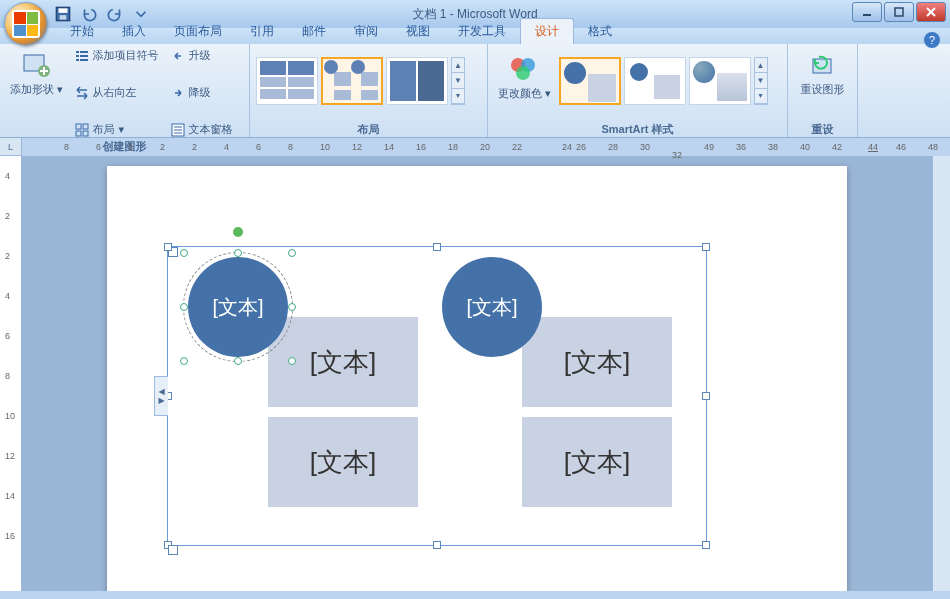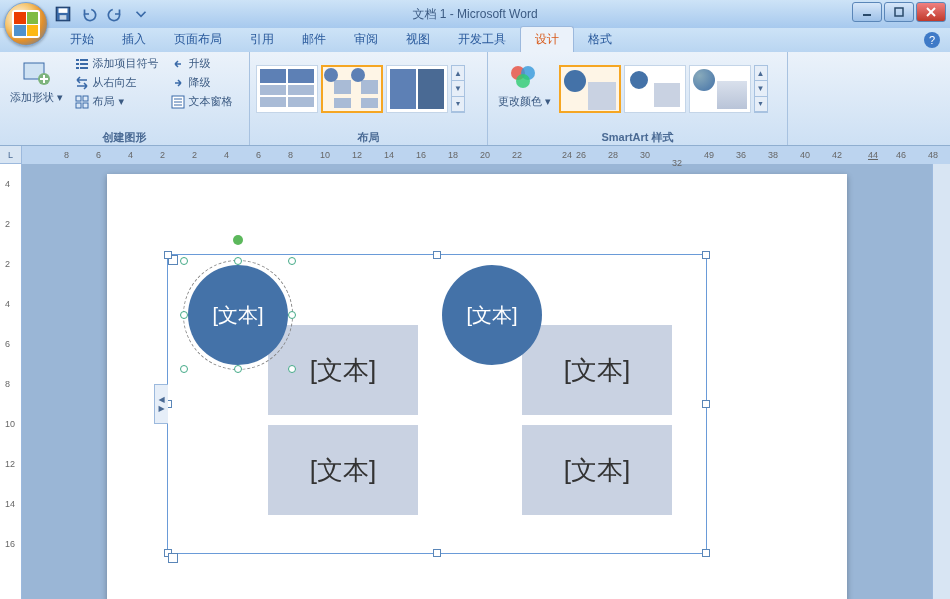--- a/index.html
+++ b/index.html
@@ -12,34 +12,34 @@
 .office-inner span:nth-child(1){background:#eb3c00;} .office-inner span:nth-child(2){background:#80bb42;} .office-inner span:nth-child(3){background:#5091cd;} .office-inner span:nth-child(4){background:#fdb813;}
 .qat { margin-left: 54px; display: flex; align-items: center; gap: 8px; }
 .qat-btn { width: 18px; height: 18px; display: flex; align-items: center; justify-content: center; cursor: pointer; }
 .title-text { position: absolute; left: 50%; transform: translateX(-50%); color: #3b5a82; font-size: 12px; }
 .context-tab { position: absolute; left: 520px; top: 0; width: 130px; height: 20px; background: linear-gradient(to bottom, #5fb45a, #4a9e45); color: #fff; text-align: center; line-height: 20px; font-size: 11px; border-radius: 0 0 3px 3px; }
 .win-controls { position: absolute; right: 4px; top: 2px; display: flex; gap: 2px; }
 .win-btn { width: 30px; height: 20px; background: linear-gradient(to bottom, #d7e7f9, #9ec1e8); border: 1px solid #5a86b8; border-radius: 3px; display: flex; align-items: center; justify-content: center; cursor: pointer; }
 .win-btn.close { background: linear-gradient(to bottom, #f08080, #c0392b); }
 
 
-.menutabs { height: 24px; background: linear-gradient(to bottom, #cde3f7, #b9d5f1); display: flex; align-items: flex-end; padding-left: 56px; position: relative; }
+.menutabs { height: 16px; background: linear-gradient(to bottom, #cde3f7, #b9d5f1); display: flex; align-items: flex-end; padding-left: 56px; position: relative; }
 .mtab { padding: 4px 14px; color: #2a5a9c; cursor: pointer; font-size: 12px; }
 .mtab.active { background: #ebf2fa; border: 1px solid #9cb9dd; border-bottom: none; border-radius: 3px 3px 0 0; color: #d85a1a; }
 .help-btn { position: absolute; right: 10px; top: 4px; width: 16px; height: 16px; border-radius: 50%; background: #3f7ac7; color: #fff; display: flex; align-items: center; justify-content: center; font-size: 11px; cursor: pointer; }
 
 
 .ribbon { height: 94px; background: linear-gradient(to bottom, #ebf2fa, #cde0f4); border-bottom: 1px solid #8faed0; display: flex; }
 .group { border-right: 1px solid #a8c2e0; display: flex; flex-direction: column; padding: 3px 6px 0 6px; position: relative; }
 .group-label { text-align: center; color: #4a6a94; font-size: 11px; height: 16px; line-height: 16px; margin-top: auto; font-weight: bold; }
 .group-body { display: flex; flex: 1; align-items: flex-start; gap: 4px; }
 .vbtn { display: flex; flex-direction: column; align-items: center; padding: 2px 4px; cursor: pointer; justify-content: flex-end; }
 .vbtn-icon { width: 32px; height: 32px; margin-bottom: 2px; }
 .vbtn-label { font-size: 11px; color: #3b5a82; text-align: center; line-height: 13px; }
-.small-btns { display: flex; flex-direction: column; gap: 2px; }
+.small-btns { display: flex; flex-direction: column; gap: 20px; }
 .sbtn { display: flex; align-items: center; gap: 4px; padding: 1px 4px; cursor: pointer; font-size: 11px; color: #3b5a82; white-space: nowrap; }
 .sbtn-icon { width: 14px; height: 14px; flex-shrink: 0; }
 .gallery { display: flex; gap: 3px; align-items: center; }
 .gallery-item { width: 62px; height: 48px; border: 1px solid #c4d5e8; background: #fff; cursor: pointer; padding: 3px; }
 .gallery-item.selected { border: 2px solid #f5a623; background: #fef5e6; }
 .gallery-scroll { width: 14px; height: 48px; border: 1px solid #a8c2e0; background: #e6eef8; display: flex; flex-direction: column; cursor: pointer; }
 .gallery-scroll div { flex: 1; display: flex; align-items: center; justify-content: center; border-bottom: 1px solid #a8c2e0; font-size: 8px; color: #4a6a94; }
 
 
 .thumb { width: 100%; height: 100%; display: flex; gap: 2px; }
@@ -311,20 +311,33 @@
         <div class="gallery-scroll">
             <div>▲</div>
             <div>▼</div>
             <div>▾</div>
           </div>
       </div>
     </div>
     <div class="group-label">SmartArt 样式</div>
   </div>
 
+  <div class="group" style="width:70px;">
+    <div class="group-body" style="justify-content:center;">
+      <div class="vbtn">
+        <svg class="vbtn-icon" viewBox="0 0 32 32">
+            <rect x="6" y="10" width="18" height="14" fill="#cfe2f3" stroke="#3a6aa8"></rect>
+            <path d="M12 8 A6 6 0 1 1 8 14" fill="none" stroke="#2ecc71" stroke-width="2"></path>
+            <path d="M8 10 L8 14 L12 14" fill="none" stroke="#2ecc71" stroke-width="2"></path>
+          </svg>
+        <div class="vbtn-label">重设图形</div>
+      </div>
+    </div>
+    <div class="group-label">重设</div>
+  </div>
 </div>
 
 <div class="ruler-wrap">
   <div class="ruler-corner">L</div>
   <div class="ruler-h" id="ruler-h">
       <span class="ruler-num" style="left: 20px;">8</span>
       <span class="ruler-num" style="left: 52px;">6</span>
       <span class="ruler-num" style="left: 84px;">4</span>
       <span class="ruler-num" style="left: 116px;">2</span>
       <span class="ruler-num" style="left: 148px;">2</span>

